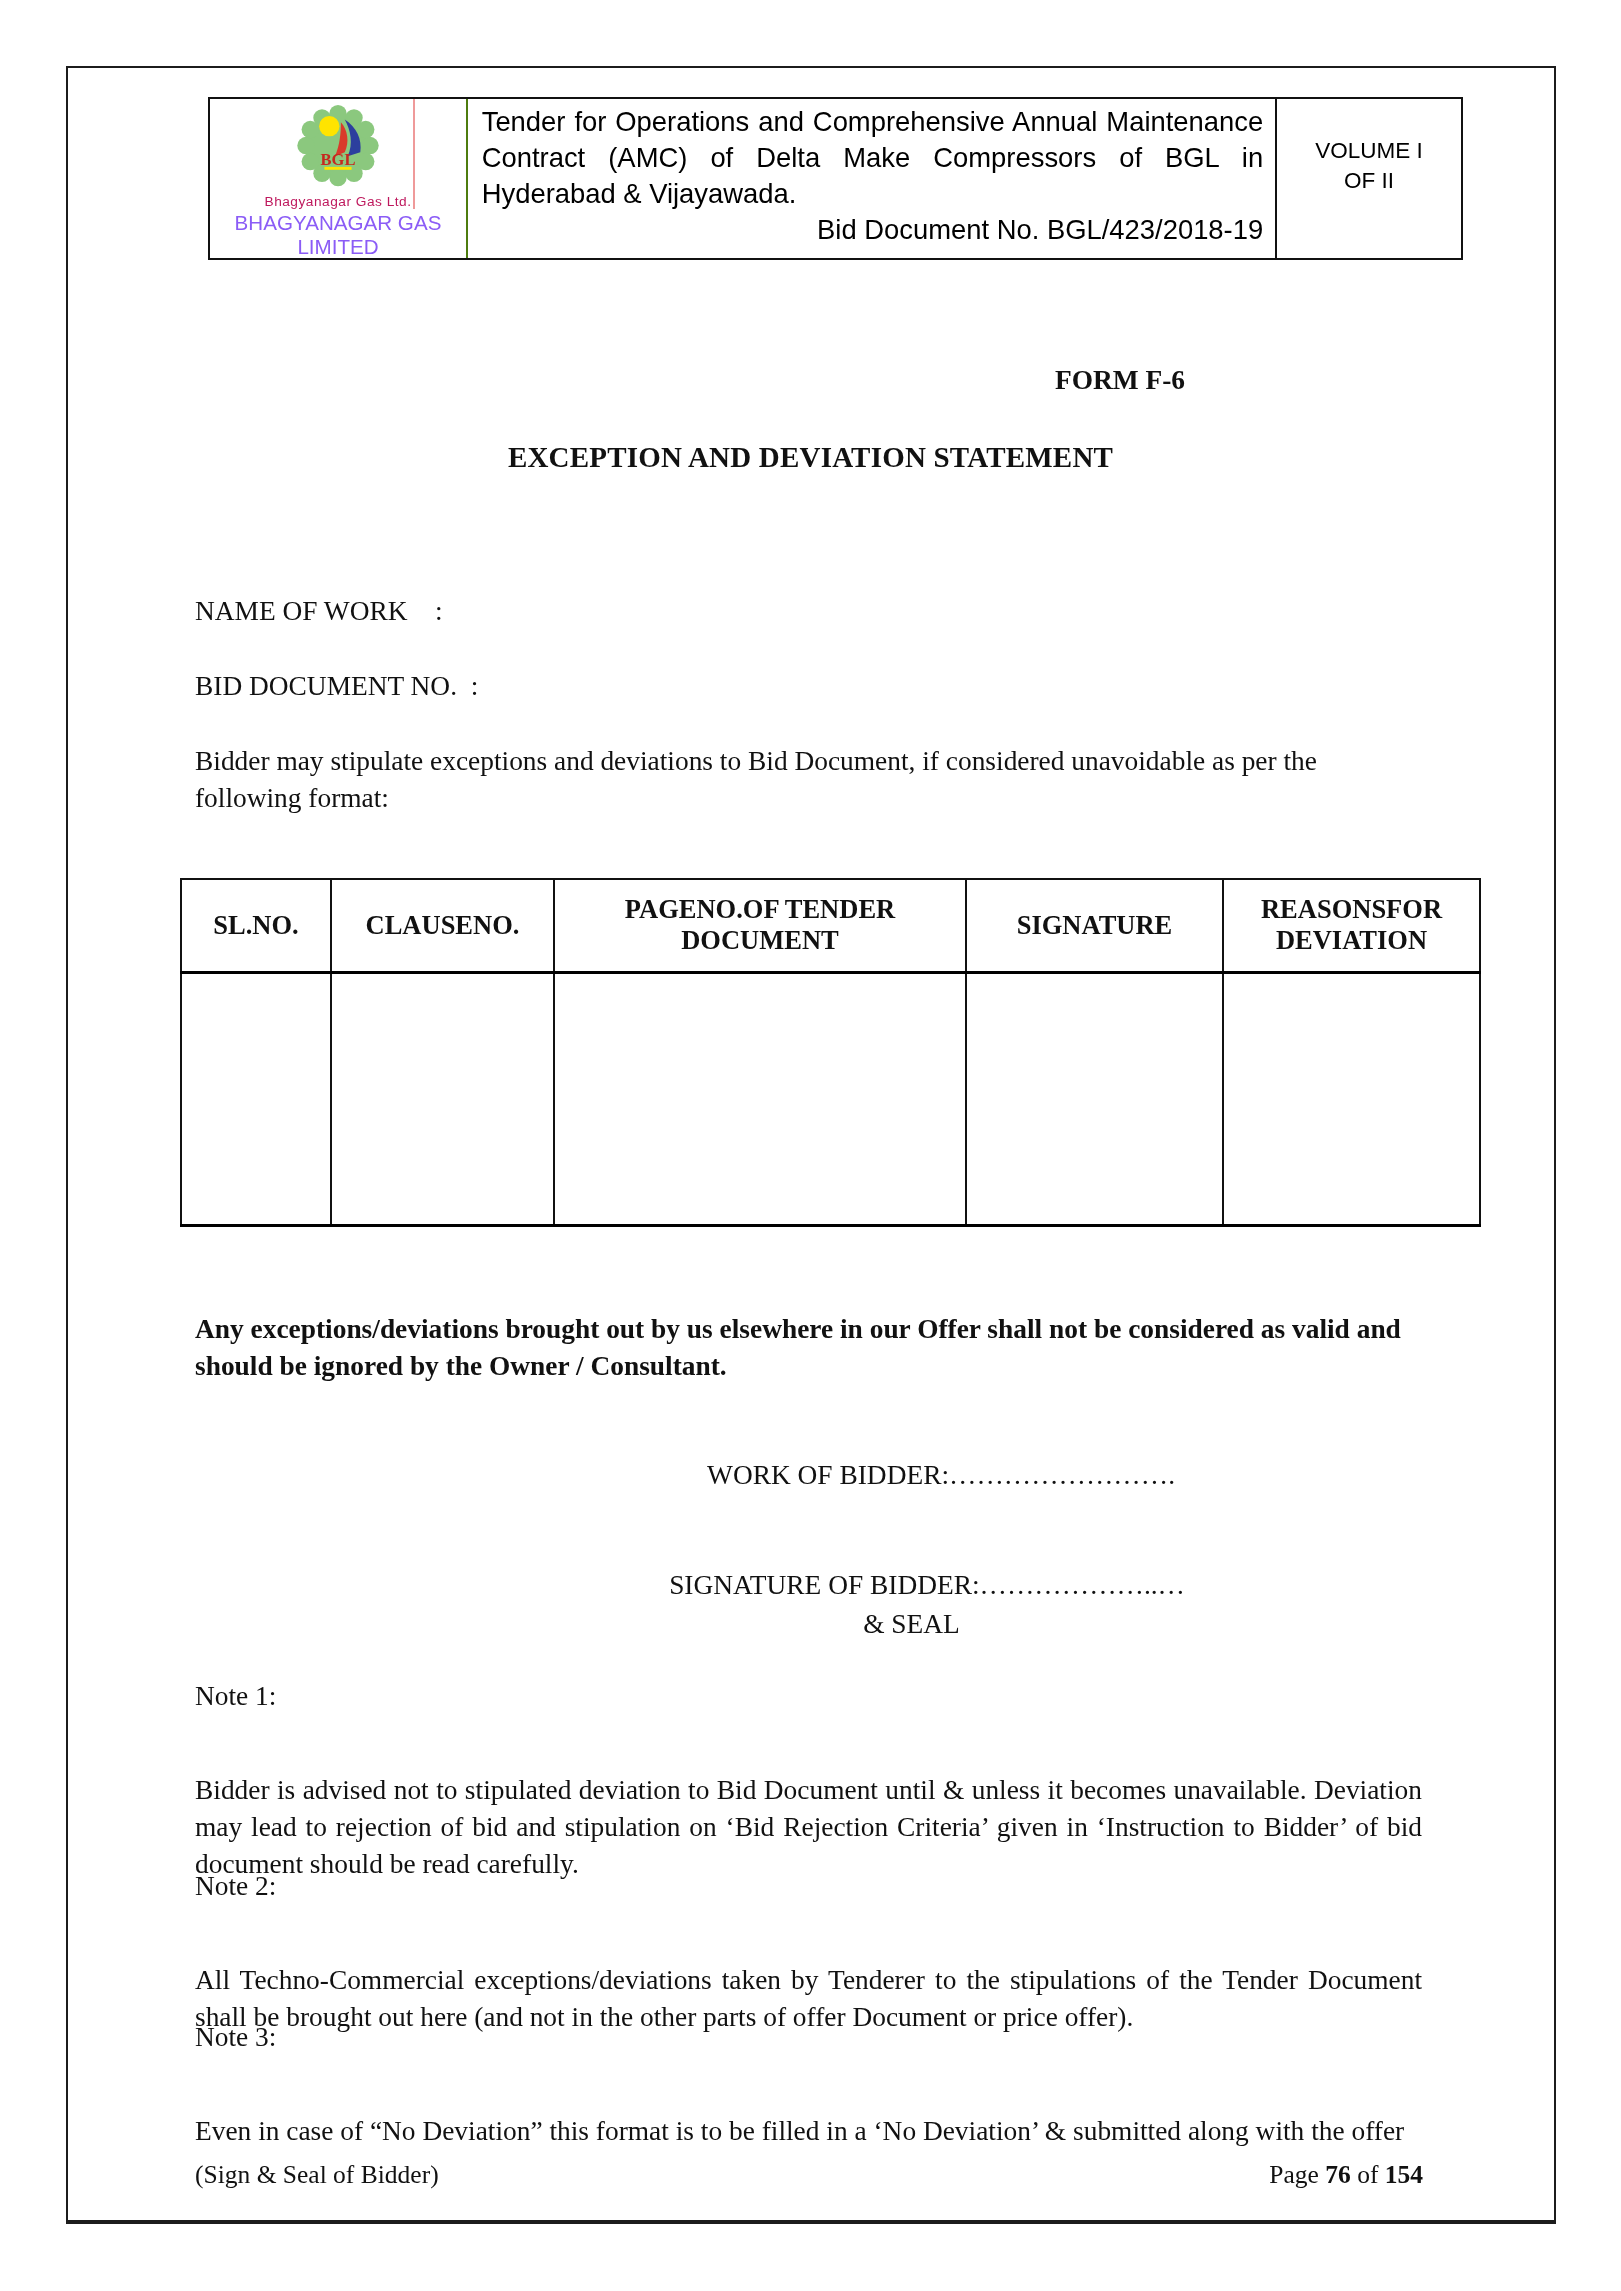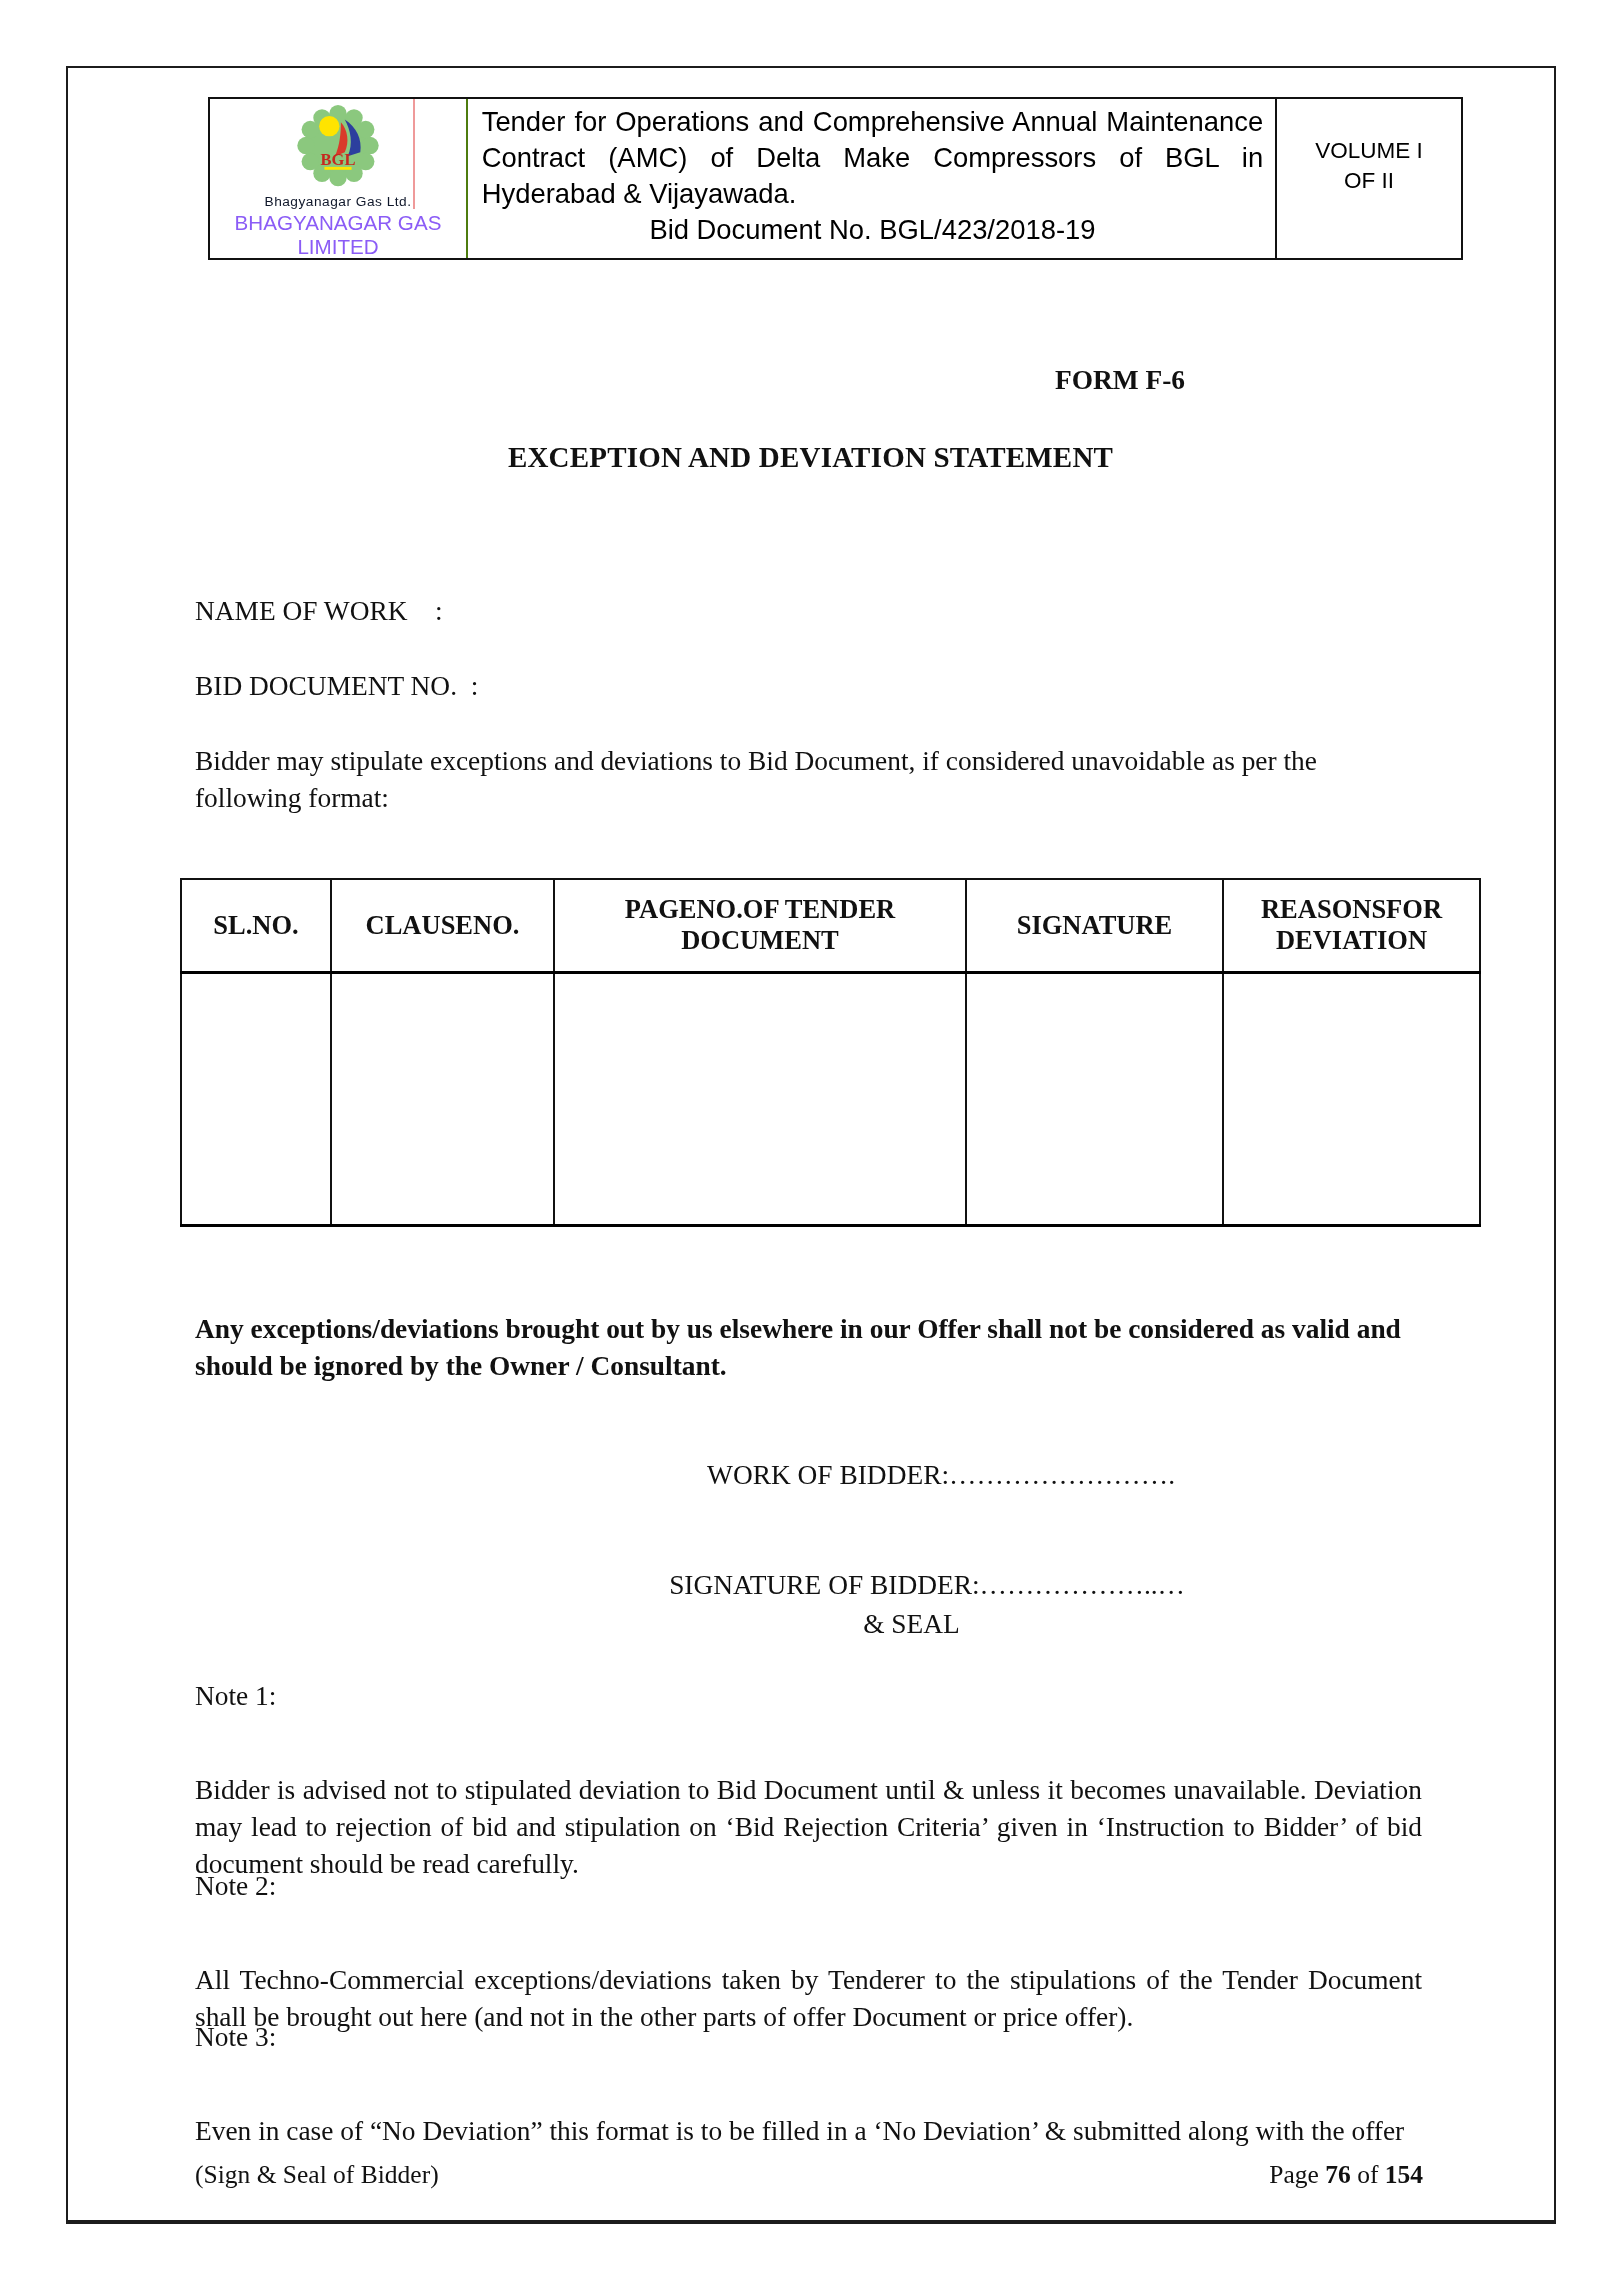--- a/index.html
+++ b/index.html
@@ -22,29 +22,29 @@
   .header-table{
     position:absolute;left:208px;top:97px;width:1255px;height:163px;
     display:flex;border:2px solid #111;box-sizing:border-box;
     font-family:"Liberation Sans", sans-serif;
   }
   .logo-cell{
     width:258px;box-sizing:border-box;border-right:2px solid #4d7c0f;
     display:flex;flex-direction:column;align-items:center;justify-content:flex-start;
     padding-top:2px;position:relative;
   }
-  .logo-caption{font-size:13.7px;color:#0f172a;margin-top:-3.9px;letter-spacing:0.5px;}
+  .logo-caption{font-size:13.7px;color:#be185d;margin-top:-3.9px;letter-spacing:0.5px;}
   .logo-company{font-size:20.6px;line-height:23.5px;text-align:center;color:#8b5cf6;margin-top:2px;}
   .artifact-line{position:absolute;right:51px;top:0;width:2px;height:110px;background:#ef9a9a;}
   .title-cell{
     width:809px;box-sizing:border-box;border-right:2px solid #111;
     padding:4.9px 11.8px 0 13.7px;font-size:27.4px;line-height:36px;color:#000;
   }
   .title-main{text-align:justify;}
-  .title-sub{text-align:center;}
+  .title-sub{text-align:right;}
   .volume-cell{
     flex:1;display:flex;flex-direction:column;align-items:center;justify-content:center;
     font-size:22.5px;line-height:30px;color:#000;padding-bottom:25.5px;box-sizing:border-box;
   }
   
   .form-label{
     position:absolute;left:195px;top:365px;width:990px;
     text-align:right;font-weight:bold;font-size:27.4px;
   }
   .doc-heading{

